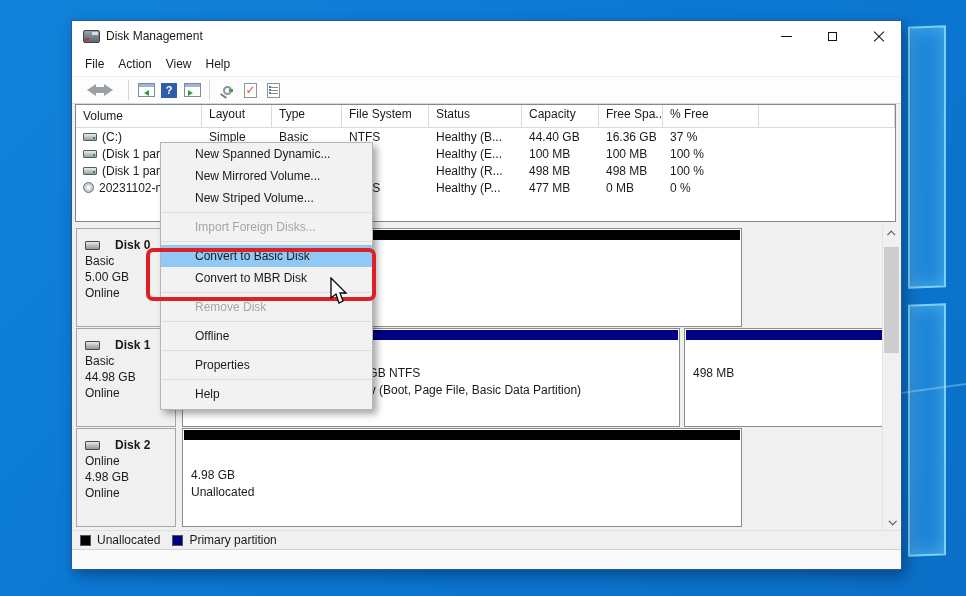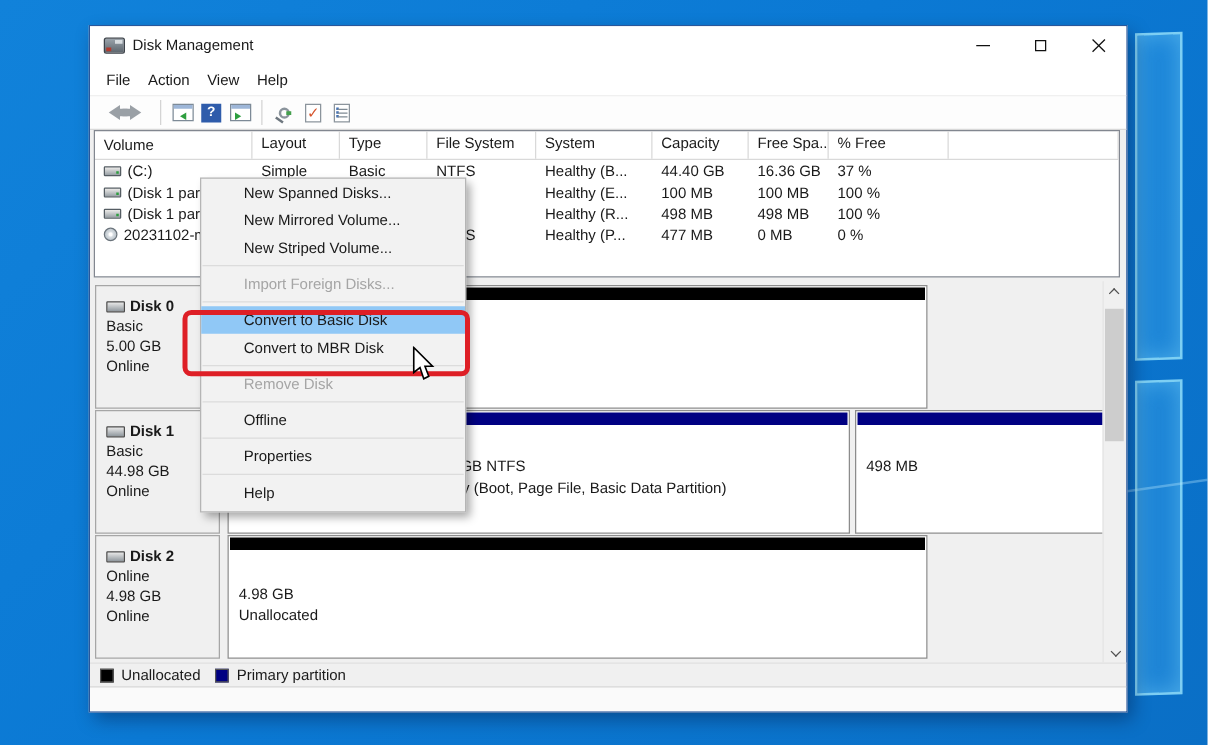--- a/index.html
+++ b/index.html
@@ -71,21 +71,21 @@
   .c0{width:126px}.c1{width:70px}.c2{width:70px}.c3{width:87px}.c4{width:93px}.c5{width:77px}.c6{width:64px}.c7{width:96px}.cfill{flex:1}
   .c0 { display:flex; align-items:center; gap:5px; }
   .drive-ico { width:14px; height:8px; flex:0 0 14px; background:linear-gradient(#ecebe9,#98a0a6); border:1px solid #555d63; border-radius:1px; position:relative; }
   .drive-ico::after { content:""; position:absolute; right:1px; bottom:1px; width:2px; height:2px; background:#2e9e3f; }
   .cd-ico { width:11px; height:11px; flex:0 0 11px; border-radius:50%; border:1px solid #6a737b;
             background:radial-gradient(circle,#ffffff 18%,#d7dde2 35%,#a9b3bb 100%); }
 
   
   .diskrow { position:absolute; left:4px; height:99px; }
   .dlabel { position:absolute; left:0; top:0; width:100px; height:99px; background:#f0f0f0; border:1px solid #a6a6a6; padding:8px 0 0 8px; line-height:16px; }
-  .dlabel .dname { font-weight:bold; display:flex; align-items:center; gap:4px; }
+  .dlabel .dname { font-weight:bold; display:flex; align-items:center; gap:15px; }
   .dmini { width:15px; height:9px; background:linear-gradient(#e8e8e8,#8f979d); border:1px solid #4a4a4a; border-radius:1px; }
   .strip { position:absolute; top:0; height:99px; background:#fff; border:1px solid #8c8c8c; }
   .pbar { height:10px; margin:1px; }
   .ptext { position:absolute; left:8px; top:36px; line-height:17px; white-space:nowrap; }
   .ptext.offset { left:152px; }
 
   
   .sbar { position:absolute; left:810px; top:204px; width:17px; height:305px; background:#f0f0f0; border-left:1px solid #e3e3e3; }
   .sbtn { position:absolute; left:0; width:17px; height:17px; display:flex; align-items:center; justify-content:center; }
   .chev { width:6px; height:6px; border-left:1px solid #505050; border-top:1px solid #505050; }
@@ -172,21 +172,21 @@
         <div class="doc-ico list"></div>
       </div>
   </div>
 
   <div class="volpane">
     <div class="vh">
       <div class="hc c0">Volume</div>
       <div class="hc c1">Layout</div>
       <div class="hc c2">Type</div>
       <div class="hc c3">File System</div>
-      <div class="hc c4">System</div>
+      <div class="hc c4">Status</div>
       <div class="hc c5">Capacity</div>
       <div class="hc c6">Free Spa...</div>
       <div class="hc c7">% Free</div>
       <div class="hc cfill"></div>
     </div>
 
     <div class="tr">
       <div class="td c0">
           <span class="drive-ico"></span>
           <span>(C:)</span>
@@ -312,21 +312,21 @@
   <div class="legend">
     <div class="sw" style="background: rgb(0, 0, 0);"></div>
     <div class="lt">Unallocated</div>
     <div class="sw" style="background: rgb(0, 0, 130);"></div>
     <div class="lt">Primary partition</div>
   </div>
   <div class="bottomstrip"></div>
 </div>
 
 <div class="cmenu">
-  <div class="mi">New Spanned Disks...</div>
+  <div class="mi">New Spanned Dynamic...</div>
   <div class="mi">New Mirrored Volume...</div>
   <div class="mi">New Striped Volume...</div>
   <div class="msep"></div>
   <div class="mi disabled">Import Foreign Disks...</div>
   <div class="msep"></div>
   <div class="mi selected">Convert to Basic Disk</div>
   <div class="mi">Convert to MBR Disk</div>
   <div class="msep"></div>
   <div class="mi disabled">Remove Disk</div>
   <div class="msep"></div>

